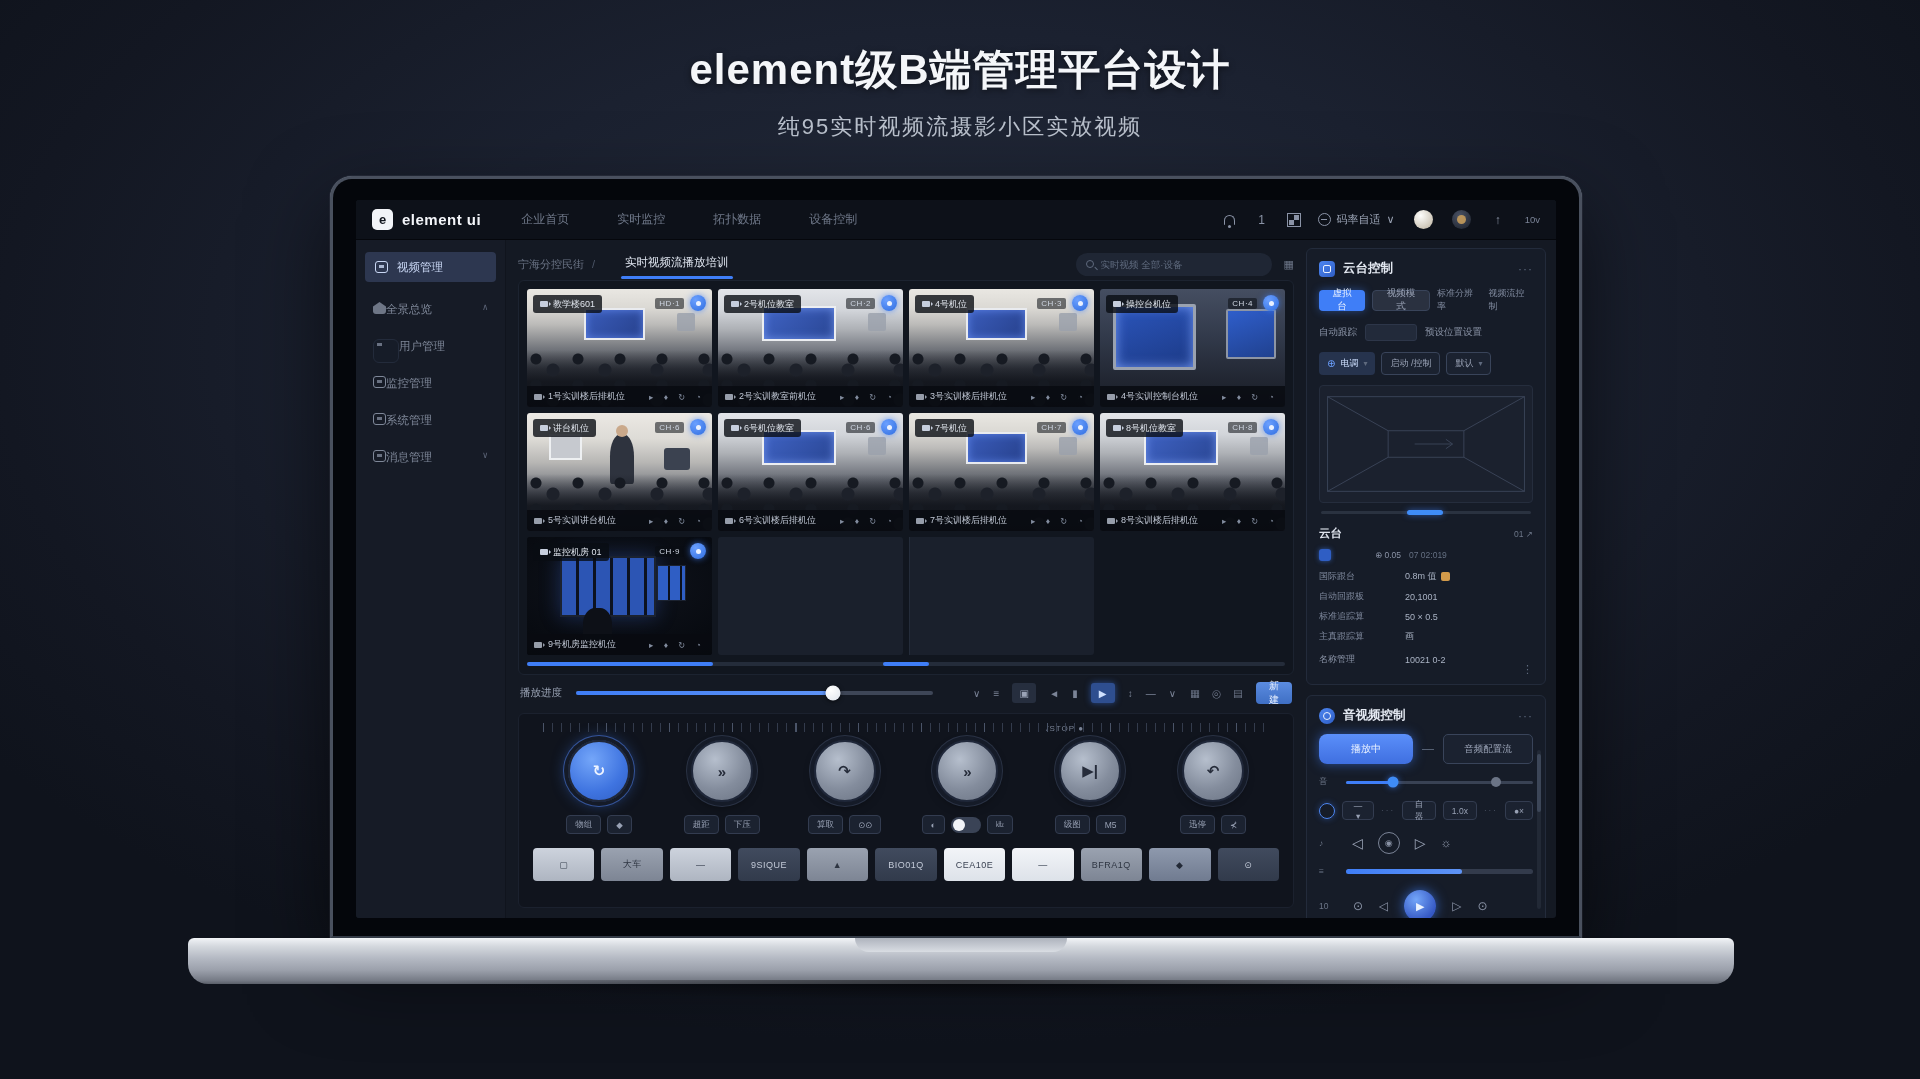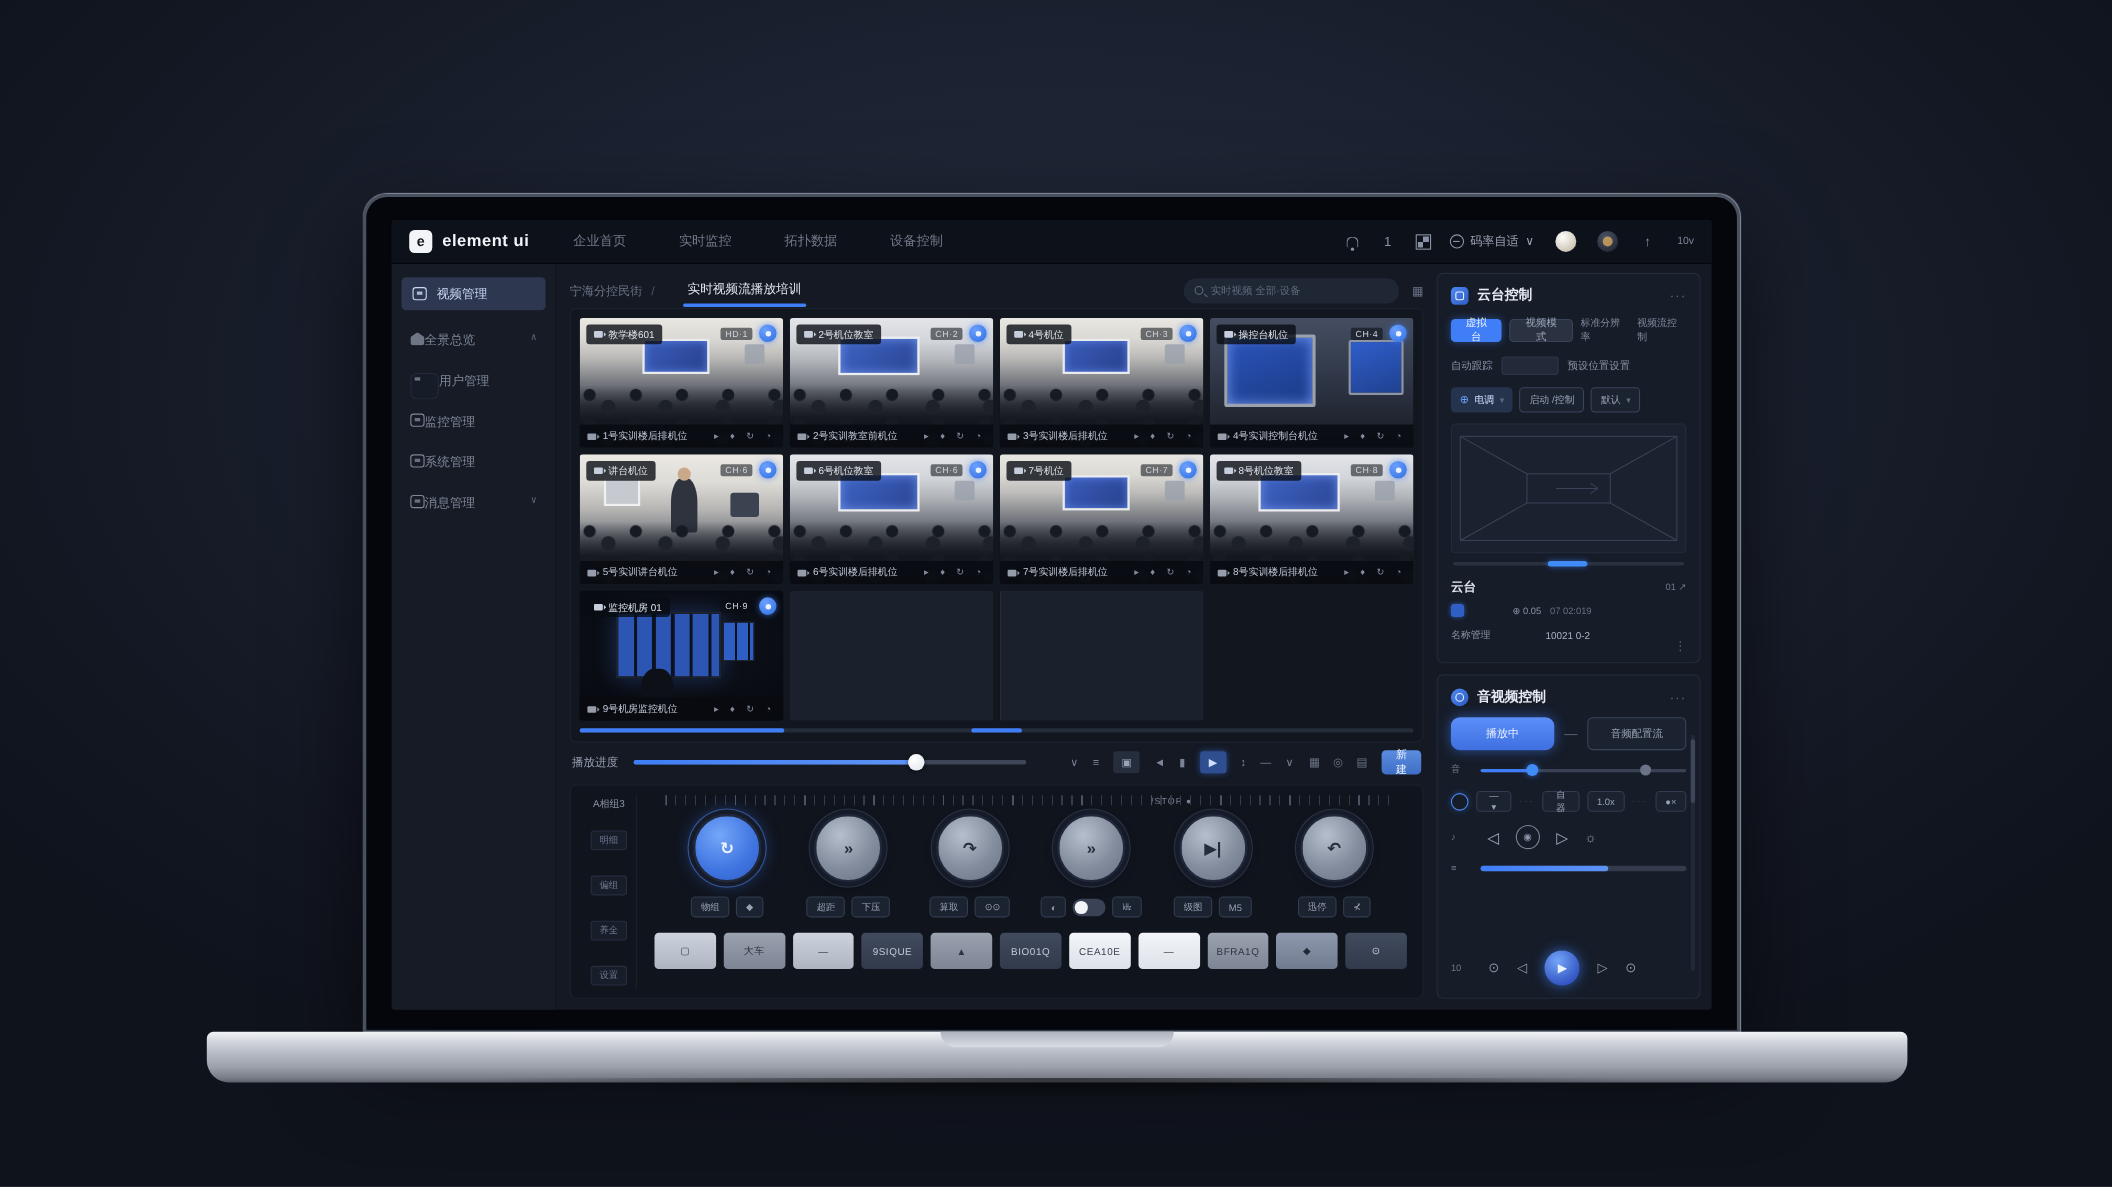--- a/index.html
+++ b/index.html
@@ -285,20 +285,24 @@
       display:flex; align-items:center; justify-content:center; font-size:11px;
       box-shadow:0 0 12px rgba(63,126,247,.7); }
   .a-scroll { position:absolute; right:4px; top:54px; bottom:24px; width:4px; background:#222936; border-radius:2px; }
   .a-scroll::before { content:""; position:absolute; top:4px; left:0; width:100%; height:58px; background:#3c4658; border-radius:2px; }
 </style>
 </head>
 <body>
 
 <div class="stage">
 
+  <div class="headline">
+    <h1>element级B端管理平台设计</h1>
+    <p>纯95实时视频流摄影小区实放视频</p>
+  </div>
 
   <div class="laptop-screen">
     <div class="app">
 
       <div class="navbar">
         <div class="logo">
           <div class="logo-mark">e</div>
           <div class="logo-text">element ui</div>
         </div>
         <div class="nav-items" id="nav-items">
@@ -566,29 +570,20 @@
                 <span>∨</span>
               </div>
             <div class="tl-right">
               <span id="tl-right-icons"><span style="margin-left: 0px;">▦</span><span style="margin-left: 12px;">◎</span><span style="margin-left: 12px;">▤</span></span>
               <button class="btn-primary">新建</button>
             </div>
           </div>
 
           <div class="deck">
             <span class="stop-label">/STOP ●</span>
-            <div class="deck-side">
-              <span class="g-label">A相组3</span>
-              <span id="deck-side-list" style="display:flex;flex-direction:column;gap:23px;align-items:center;">
-                  <span class="s-label">明细</span>
-                  <span class="s-label">偏组</span>
-                  <span class="s-label">养全</span>
-                  <span class="s-label">设置</span>
-                </span>
-            </div>
             <div class="deck-main">
               <div class="ruler"></div>
               <div class="knob-row" id="knob-row">
                   <div class="knob-col">
                     <div class="knob active">↻</div>
                     <div class="knob-btns">
                       <button class="kbtn">物组</button>
                       <button class="kbtn">◆</button>
                     </div>
                   </div>
@@ -695,20 +690,38 @@
             <div class="vp-slider"></div>
             <div class="sub-head">
               <span class="sub-title">云台</span>
               <span class="sub-meta">01 ↗</span>
             </div>
             <div class="status-row">
               <span class="status-chip"></span>
               <span class="status-tag">⊕ 0.05</span>
               <span class="status-time">07 02:019</span>
             </div>
+            <div id="ptz-rows">
+                <div class="kv">
+                  <span class="k">国际跟台</span>
+                  <span class="v">0.8m 值<i class="hl-chip"></i></span>
+                </div>
+                <div class="kv">
+                  <span class="k">自动回跟板</span>
+                  <span class="v">20,1001</span>
+                </div>
+                <div class="kv">
+                  <span class="k">标准追踪算</span>
+                  <span class="v">50 × 0.5</span>
+                </div>
+                <div class="kv">
+                  <span class="k">主真跟踪算</span>
+                  <span class="v">画</span>
+                </div>
+              </div>
             <div class="kv footer">
               <span class="k">名称管理</span>
               <span class="v">10021 0-2</span>
             </div>
             <span class="card-foot-more">⋮</span>
           </div>
 
           <div class="card audio-card">
             <div class="card-head">
               <span class="card-ico round"></span>

